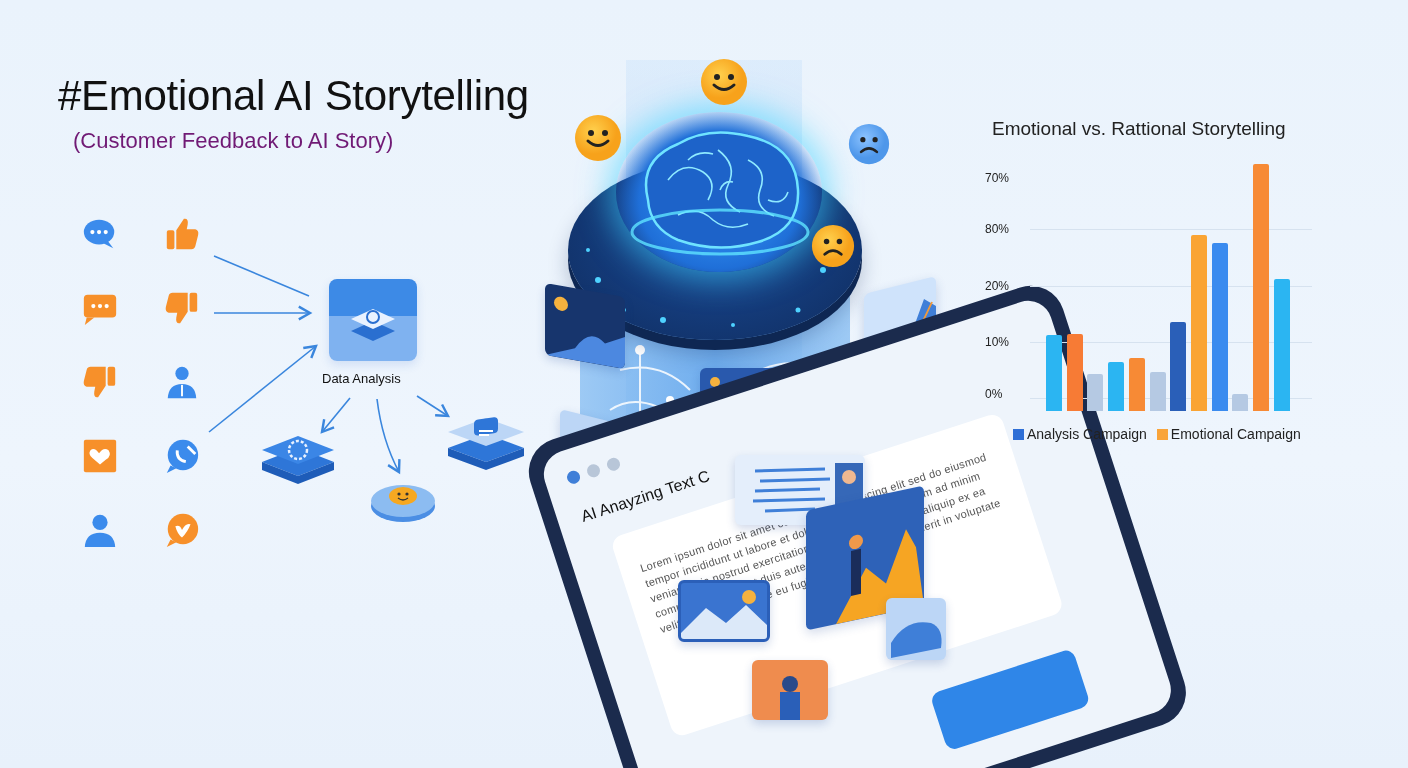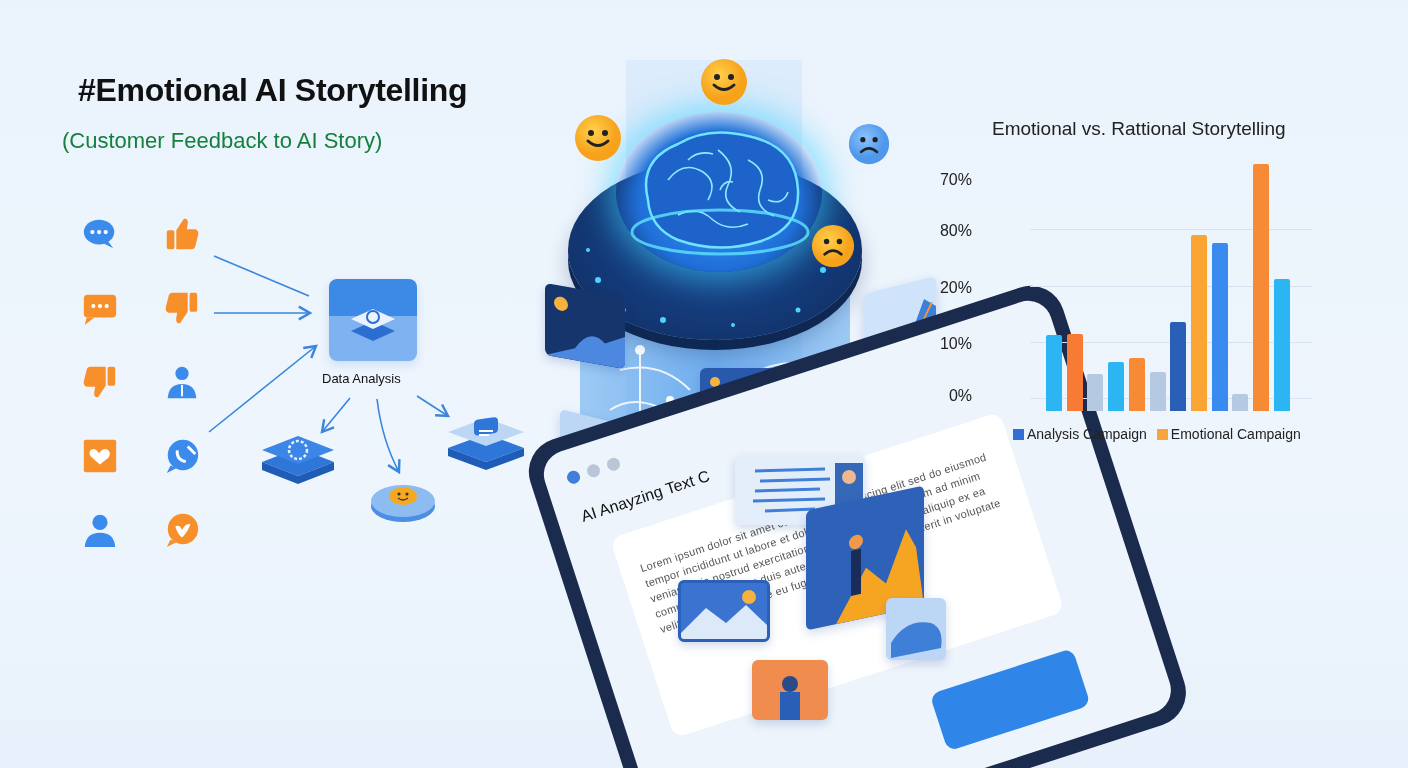--- a/index.html
+++ b/index.html
@@ -6,22 +6,22 @@
   html, body { width: 1408px; height: 768px; overflow: hidden; }
   body {
     font-family: "Liberation Sans", "DejaVu Sans", sans-serif;
     background: linear-gradient(180deg, #eaf3fc 0%, #eef5fd 60%, #e8f1fb 100%);
     position: relative;
     color: #111;
   }
   .abs { position: absolute; }
 
   
-  .title { left: 58px; top: 72px; font-size: 32px; font-weight: 700; color: #111; letter-spacing: -0.3px; margin-left: 20px; }
-  .subtitle { left: 62px; top: 128px; font-size: 22px; color: #15803d; }
+  .title { left: 58px; top: 72px; font-size: 42px; font-weight: 400; color: #111; letter-spacing: -0.3px; }
+  .subtitle { left: 73px; top: 128px; font-size: 22px; color: #701a75; }
 
   
   .ficon { width: 40px; height: 40px; display: flex; align-items: center; justify-content: center; }
   .ficon svg { width: 38px; height: 38px; }
 
   
   .flow-svg { left: 0; top: 0; width: 1408px; height: 768px; pointer-events: none; }
   .da-box { left: 329px; top: 279px; width: 88px; height: 82px; border-radius: 8px;
     background: linear-gradient(180deg, #3d8ae6 0 45%, #7fb2f0 45% 100%); box-shadow: 0 4px 10px rgba(40,100,200,.15); }
   .da-label { left: 322px; top: 371px; font-size: 13px; color: #111; }
@@ -50,21 +50,21 @@
   .dots { position: absolute; left: 22px; top: 22px; display: flex; gap: 8px; }
   .dots span { width: 13px; height: 13px; border-radius: 50%; background: #b8c6d8; }
   .dots span:first-child { background: #3f7fd8; }
   .tab-title { position: absolute; left: 24px; top: 60px; font-size: 16px; color: #111; }
   .tab-card { position: absolute; left: 44px; top: 98px; width: 410px; height: 210px; background: #fff; border-radius: 12px; padding: 30px 20px; }
   .lorem { font-size: 11px; line-height: 16px; color: #555; letter-spacing: .3px; }
   .tab-btn { position: absolute; left: 300px; top: 345px; width: 150px; height: 60px; border-radius: 10px; background: #2f86e8; }
 
   
   .chart-title { left: 992px; top: 118px; font-size: 19px; color: #222; }
-  .ytick { left: 938px; width: 34px; font-size: 16px; color: #222; text-align: right; }
+  .ytick { left: 985px; width: 34px; font-size: 12px; color: #222; text-align: left; }
   .grid { left: 1030px; width: 282px; height: 1px; background: #d6e2ef; }
   .bar { width: 16px; border-radius: 2px 2px 0 0; }
   .legend { left: 1013px; top: 426px; display: flex; align-items: center; gap: 10px; font-size: 14px; color: #222; }
   .legend .sw { width: 11px; height: 11px; display: inline-block; margin-right: 3px; vertical-align: -1px; }
 </style>
 </head>
 <body>
 
 <div class="abs title">#Emotional AI Storytelling</div>
 <div class="abs subtitle">(Customer Feedback to AI Story)</div>

